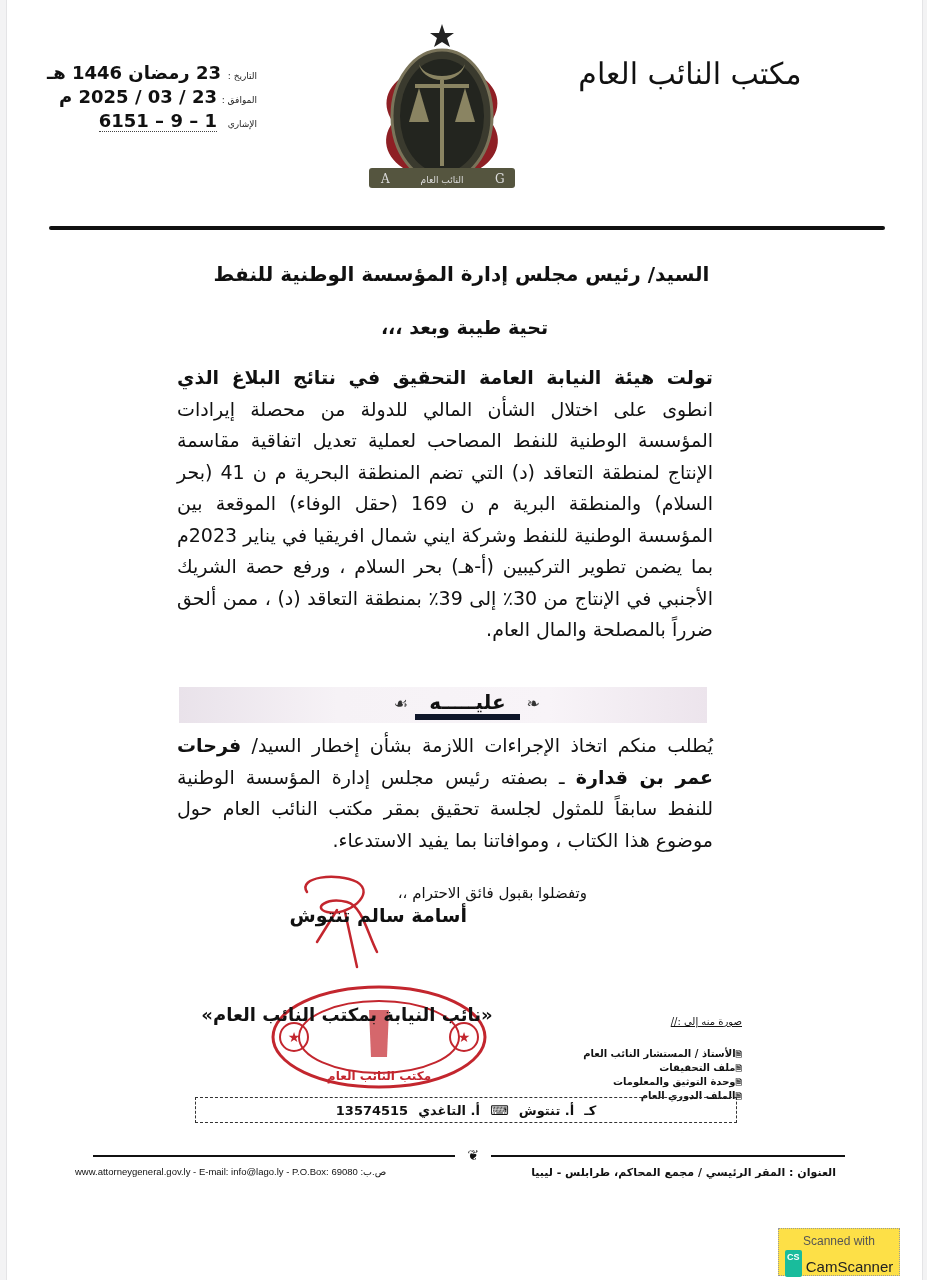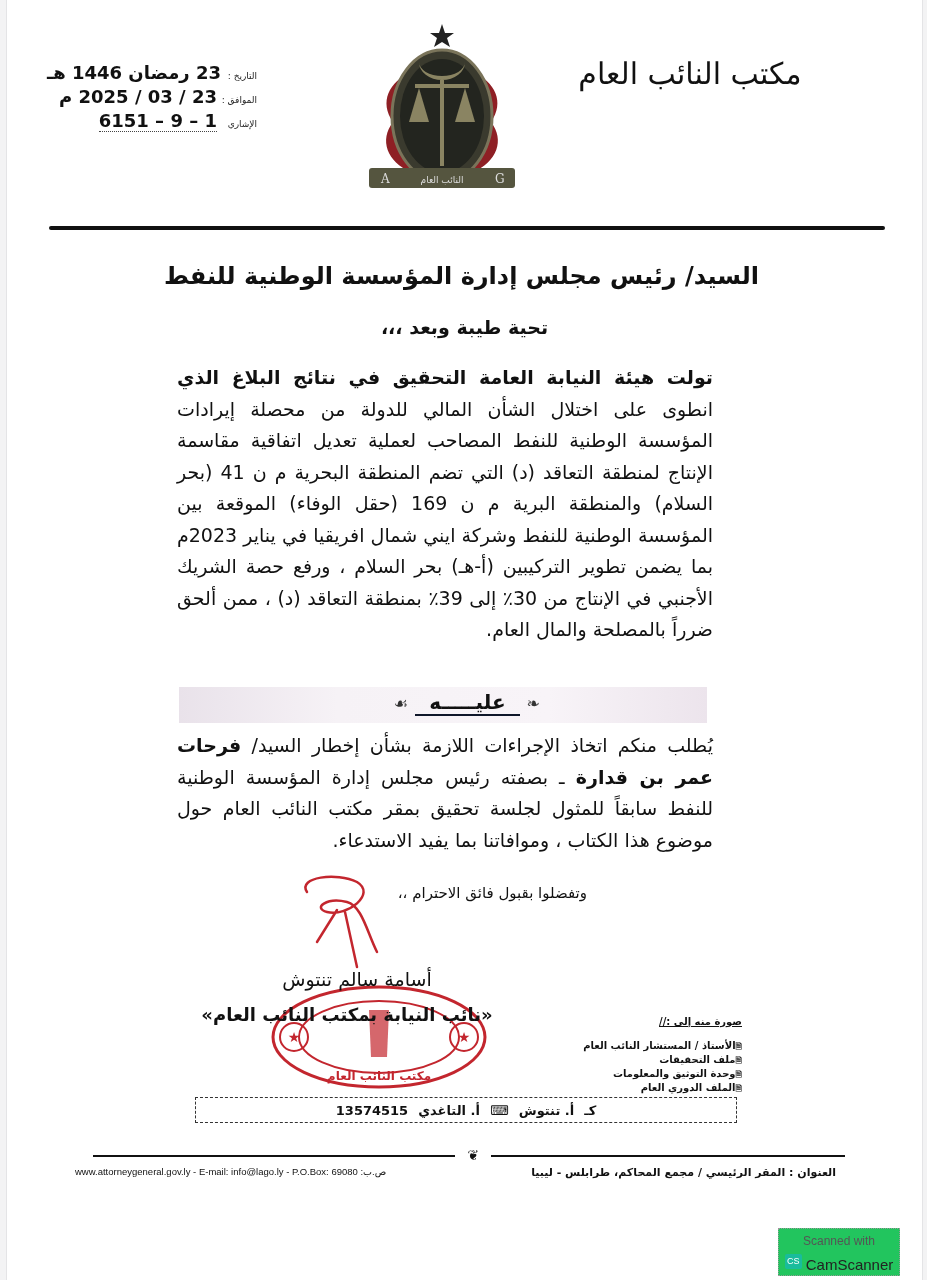--- a/index.html
+++ b/index.html
@@ -22,67 +22,67 @@
 
   .meta { position: absolute; left: 40px; top: 62px; width: 210px; }
   .meta-row { display: flex; direction: rtl; align-items: baseline; height: 24px; }
   .meta-label { font-size: 9px; color: #222; width: 36px; text-align: right; margin-left: 4px; }
   .meta-value { font-size: 18px; font-weight: bold; white-space: nowrap; }
   .meta-value.dotted { border-bottom: 1px dotted #444; }
 
   .rule-top { position: absolute; left: 42px; top: 226px; width: 836px; height: 4px; background: #111; border-radius: 2px; }
 
   
-  .addressee { position: absolute; left: 150px; right: 156px; top: 262px; text-align: center; font-size: 24px; font-weight: bold; }
+  .addressee { position: absolute; left: 150px; right: 156px; top: 262px; text-align: center; font-size: 20px; font-weight: bold; }
   .greeting { position: absolute; left: 200px; right: 200px; top: 316px; text-align: center; font-size: 19px; font-weight: bold; }
   .para { position: absolute; left: 170px; width: 536px; font-size: 19px; line-height: 31.5px; text-align: justify; }
   .p1 { top: 362px; }
   .p1 .lead { font-weight: bold; display: block; }
   .p1 .l2 { font-weight: bold; }
   .alayh-band {
     position: absolute; left: 172px; width: 528px; top: 687px; height: 36px;
     background: linear-gradient(90deg, #e9e2ea 0%, #f6f2f6 30%, #f8f4f8 70%, #ece4ec 100%);
   }
   .alayh { position: absolute; left: 300px; width: 320px; top: 690px; text-align: center; font-size: 20px; font-weight: bold; }
-  .alayh .under { border-bottom: 2px solid #0f172a; padding: 0 14px; }
+  .alayh .under { border-bottom: 6px solid #0f172a; padding: 0 14px; }
   .orn { font-weight: normal; font-size: 16px; color: #333; }
   .p2 { top: 730px; }
   .p2 .name { font-weight: bold; }
 
   .closing { position: absolute; left: 340px; width: 240px; top: 884px; text-align: right; font-size: 15px; }
-  .signer-name { position: absolute; left: 240px; width: 220px; top: 968px; text-align: center; font-size: 19px; font-weight: normal; }
+  .signer-name { position: absolute; left: 240px; width: 220px; top: 904px; font-size: 19px; font-weight: bold; }
   .signer-title { position: absolute; left: 170px; width: 340px; top: 974px; text-align: center; font-size: 18px; font-weight: bold; margin-top: 30px; }
 
   .signature { position: absolute; left: 280px; top: 872px; width: 120px; height: 110px; }
   .stamp { position: absolute; left: 262px; top: 982px; width: 220px; height: 110px; }
 
   .cc { position: absolute; left: 560px; top: 1016px; width: 175px; font-size: 10px; text-align: right; }
-  .cc-title { font-weight: bold; text-decoration: underline; margin-bottom: 12px; }
+  .cc-title { font-weight: normal; text-decoration: underline; margin-bottom: 20px; }
   .cc-item { line-height: 13px; font-weight: bold; }
   .cc-item::before { content: "\1F5CE "; font-size: 8px; }
 
   .ref-box {
     position: absolute; left: 188px; top: 1097px; width: 540px; height: 24px;
     border: 1px dashed #333; display: flex; justify-content: center; align-items: center;
     font-size: 13px; font-weight: bold; direction: rtl; gap: 10px;
   }
 
   .rule-bottom { position: absolute; left: 86px; top: 1155px; width: 752px; height: 2px; background: #111; }
   .rule-orn { position: absolute; left: 448px; top: 1146px; width: 36px; height: 18px; background: #fff; text-align: center; font-size: 14px; line-height: 18px; }
 
   .footer-left { position: absolute; left: 68px; top: 1166px; font-size: 9.5px; font-family: "Liberation Sans", sans-serif; white-space: nowrap; }
   .footer-right { position: absolute; right: 86px; top: 1166px; font-size: 11px; font-weight: bold; white-space: nowrap; direction: rtl; }
 
   .cam-badge {
     position: absolute; left: 778px; top: 1228px; width: 120px; height: 46px;
-    border: 1px dotted #999; background: #22c55e; text-align: center; font-family: "Liberation Sans", sans-serif;
+    border: 1px dotted #999; background: #fde047; text-align: center; font-family: "Liberation Sans", sans-serif;
   }
   .cam-top { font-size: 12px; color: #555; margin-top: 5px; }
   .cam-row { display: flex; align-items: center; justify-content: center; gap: 4px; margin-top: 2px; }
-  .cam-logo { width: 17px; height: 15px; background: #19bc9c; color: #fff; font-size: 9px; font-weight: normal; line-height: 15px; border-radius: 2px; }
+  .cam-logo { width: 17px; height: 27px; background: #19bc9c; color: #fff; font-size: 9px; font-weight: bold; line-height: 15px; border-radius: 2px; }
   .cam-name { font-size: 15px; color: #222; margin-top: 6px; }
 </style>
 </head>
 <body>
 
 <div class="page">
 
   <div class="hdr-right rtl">
     <div class="office">مكتب النائب العام</div>
   </div>

